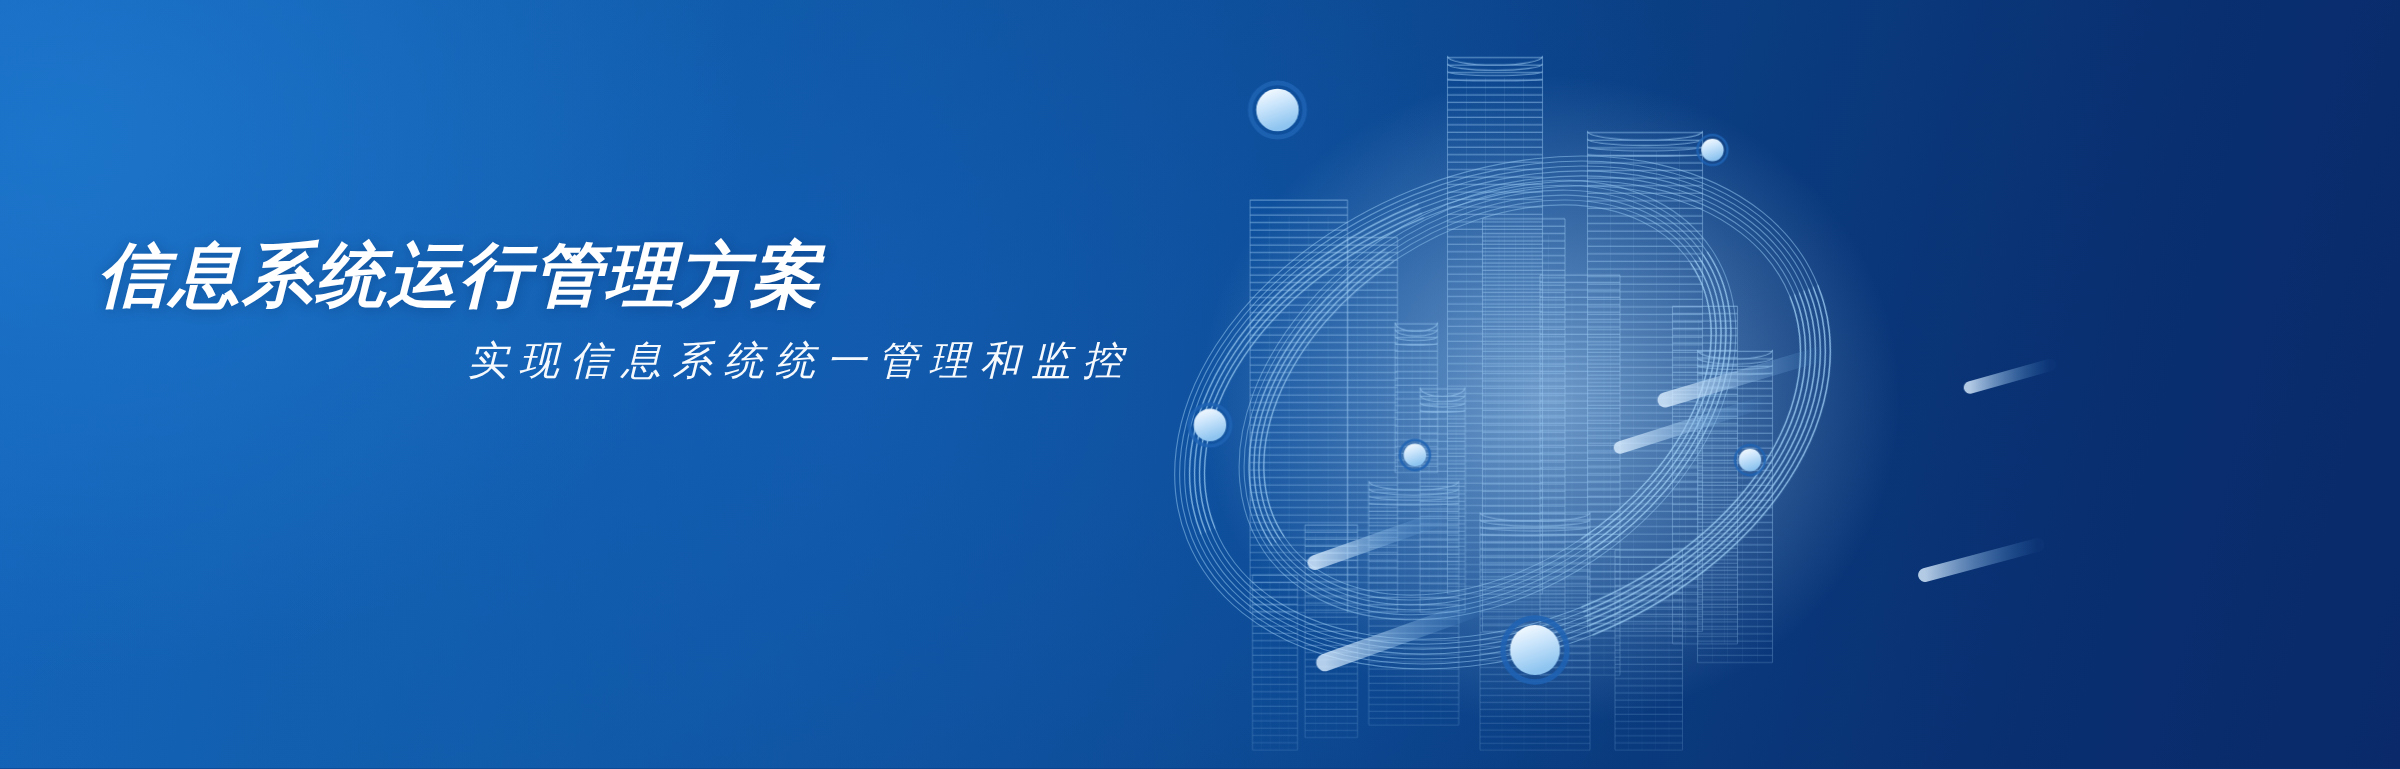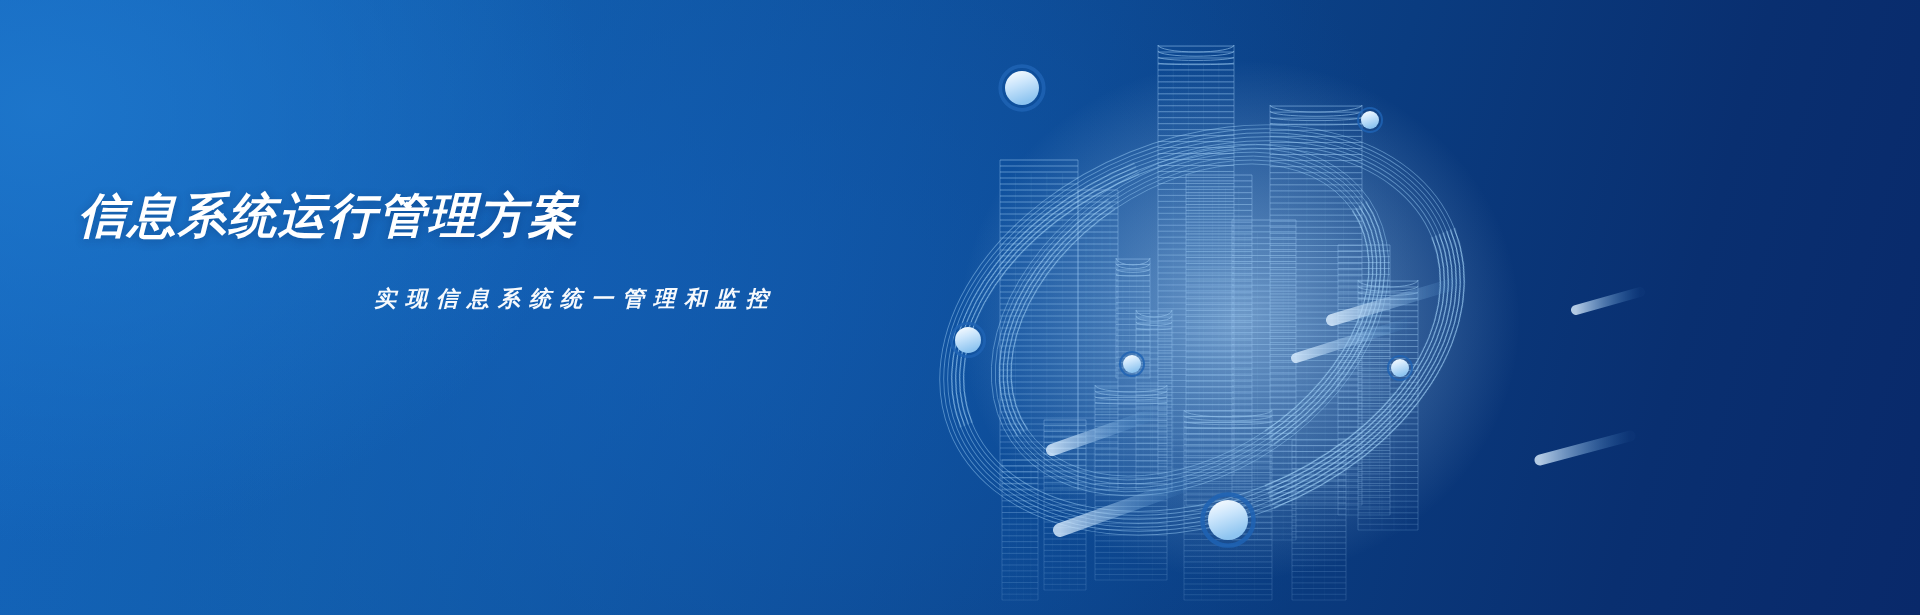--- a/index.html
+++ b/index.html
@@ -31,36 +31,36 @@
   
   .text-block{
     position:absolute;
     left:0; top:0;
     width:940px; height:615px;
   }
 
   .main-title{
     position:absolute;
     left:78px; top:192px;
-    font-size:48px;
+    font-size:56px;
     font-weight:bold;
     font-style:italic;
     color:#ffffff;
     letter-spacing:2px;
     line-height:1.0;
     white-space:nowrap;
     text-shadow:0 2px 10px rgba(0,30,80,0.30);
   }
 
   .sub-title{
     position:absolute;
-    left:374px; top:288px;
-    font-size:22px;
+    left:374px; top:272px;
+    font-size:32px;
     font-style:italic;
-    font-weight:bold;
+    font-weight:normal;
     color:#ffffff;
     letter-spacing:9px;
     line-height:1.0;
     white-space:nowrap;
     opacity:0.97;
   }
 </style>
 </head>
 <body>
 

